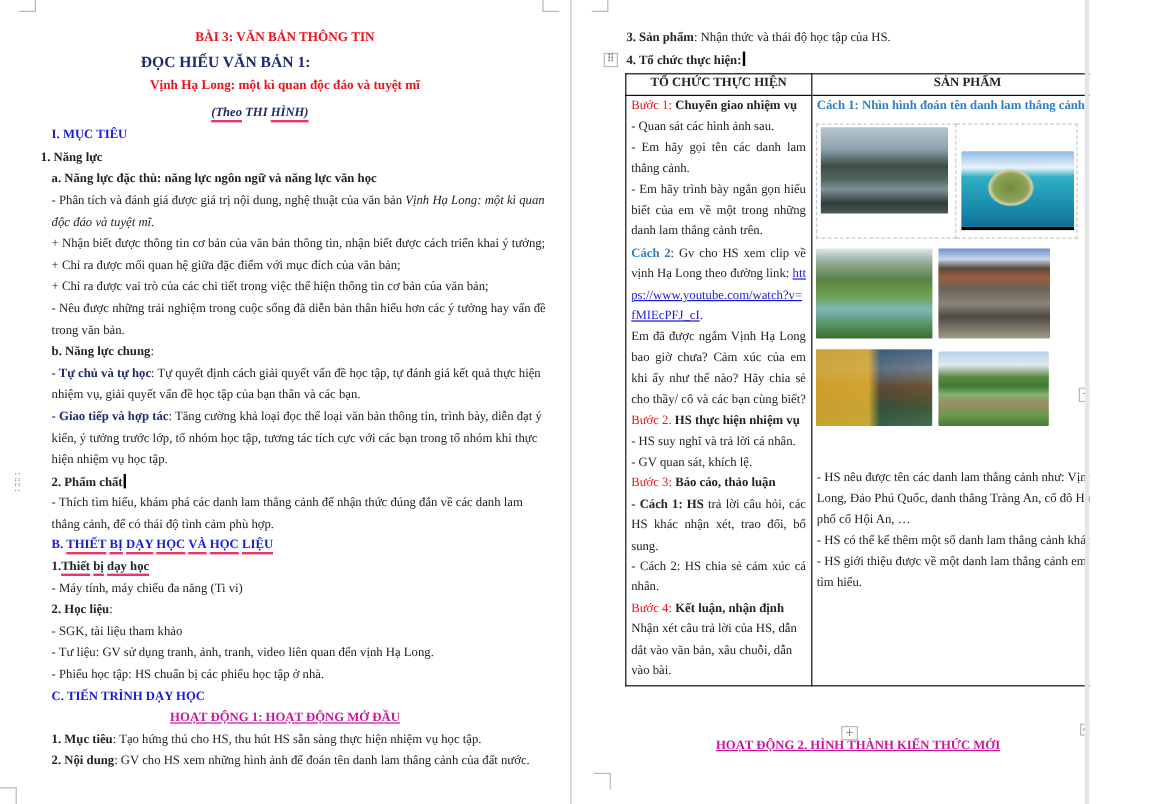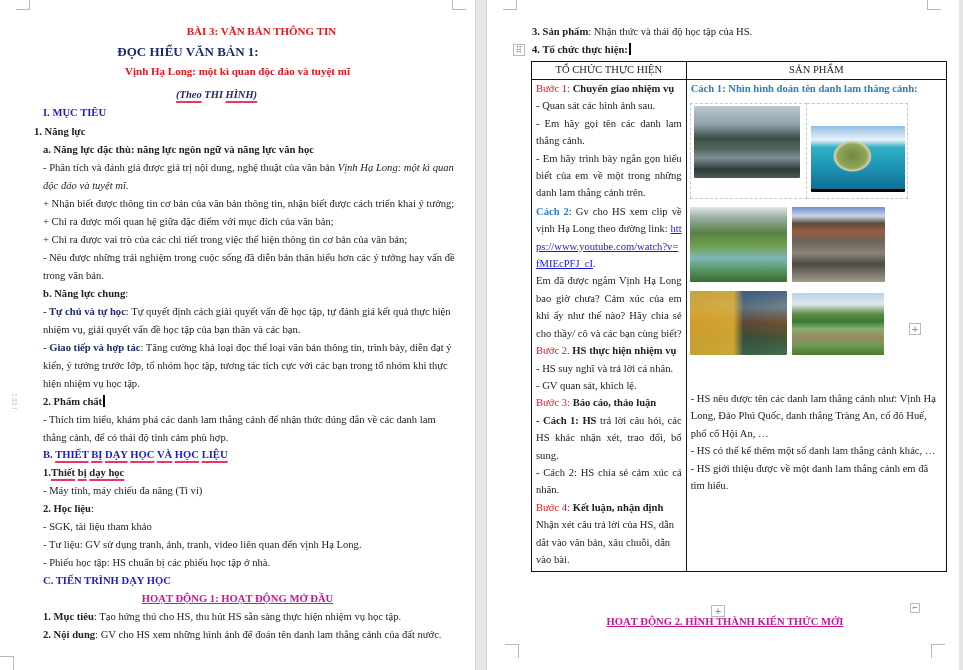--- a/index.html
+++ b/index.html
@@ -1,21 +1,21 @@
 <!DOCTYPE html>
 <html><head>
 <meta charset="utf-8">
 <style>
   * { box-sizing: border-box; margin: 0; padding: 0; }
   html, body { width: 963px; height: 670px; overflow: hidden; background: #ffffff; }
   body { position: relative; font-family: "Liberation Serif", serif; color: #222; }
 
   .page { position: absolute; top: 0; height: 670px; background: #fff; overflow: hidden; }
   .page-left { left: 0; width: 475px; }
-  .page-right { left: 487px; width: 476px; }
+  .page-right { left: 477px; width: 431px; }
   .gutter { position: absolute; left: 475px; top: 0; width: 12px; height: 670px; background: #e6e6e6; border-left: 1px solid #d4d4d4; border-right: 1px solid #d4d4d4; }
   .rscroll { position: absolute; right: 0; top: 0; width: 4px; height: 670px; background: #e6e6e6; }
 
   .crop { position: absolute; width: 14px; height: 14px; border-color: #b8b8b8; border-style: solid; border-width: 0; }
   .crop.tl { border-right-width: 1px; border-bottom-width: 1px; }
   .crop.tr { border-left-width: 1px; border-bottom-width: 1px; }
   .crop.bl { border-right-width: 1px; border-top-width: 1px; }
   .crop.br { border-left-width: 1px; border-top-width: 1px; }
 
   .line { position: absolute; font-size: 10.6px; line-height: 13px; white-space: nowrap; }
@@ -29,37 +29,37 @@
   .i { font-style: italic; }
   .squig { text-decoration: underline; text-decoration-color: #e8366d; text-decoration-thickness: 2px; text-underline-offset: 3px; }
   .link { color: #1a1ad6; text-decoration: underline; }
   .cursor { display: inline-block; width: 2px; height: 12px; background: #000; vertical-align: -2px; margin-left: 1px; }
 
   .drag-dots { position: absolute; left: 12px; top: 396px; width: 10px; height: 14px; color: #888; font-size: 9px; line-height: 4px; letter-spacing: 1px; }
   .handle-box { position: absolute; width: 12px; height: 12px; border: 1px solid #b8b8b8; background: #fff; color: #777; font-size: 9px; line-height: 10px; text-align: center; font-family: "DejaVu Sans", sans-serif; }
 
   table.plan { position: absolute; left: 44px; top: 61px; width: 416px; border-collapse: collapse; font-size: 10.6px; line-height: 17.4px; }
   table.plan td, table.plan th { border: 1.3px solid #111; vertical-align: top; padding: 0 4px; }
-  table.plan th { font-weight: normal; text-align: center; color: #222; height: 18px; line-height: 16px; }
+  table.plan th { font-weight: bold; text-align: center; color: #222; height: 18px; line-height: 16px; }
   .col1 { width: 155px; text-align: justify; }
   .col2 { width: 261px; }
 
   .imgs { position: relative; height: 292px; }
   .photo { position: absolute; border-radius: 1px; }
   .img-guide { position: absolute; border: 1px dashed #c8c8c8; }
 </style>
 </head>
 <body>
 
 <div class="page page-left">
   <div class="crop tl" style="left:16px;top:-4px;"></div>
   <div class="crop tr" style="left:452px;top:-4px;"></div>
   <div class="crop bl" style="left:0px;top:656px;"></div>
 
-  <div class="line center red b" style="left:0;width:475px;top:25px;font-size:11px;margin-left:24px;">BÀI 3: VĂN BẢN THÔNG TIN</div>
+  <div class="line center red b" style="left:0;width:475px;top:25px;font-size:11px;">BÀI 3: VĂN BẢN THÔNG TIN</div>
   <div class="line center navy b" style="left:0;width:376px;top:45px;font-size:13px;">ĐỌC HIỂU VĂN BẢN 1:</div>
   <div class="line center red b" style="left:0;width:475px;top:65px;font-size:11px;">Vịnh Hạ Long: một kì quan độc đáo và tuyệt mĩ</div>
   <div class="line i navy b" style="left:176px;top:88px;font-size:10.5px;">
     <span class="squig">(Theo</span>
     <span>THI</span>
     <span class="squig">HÌNH)</span>
   </div>
 
   <div class="line blue b" style="left:43px;top:106px;">I. MỤC TIÊU</div>
   <div class="line b" style="left:34px;top:125px;">1. Năng lực</div>

